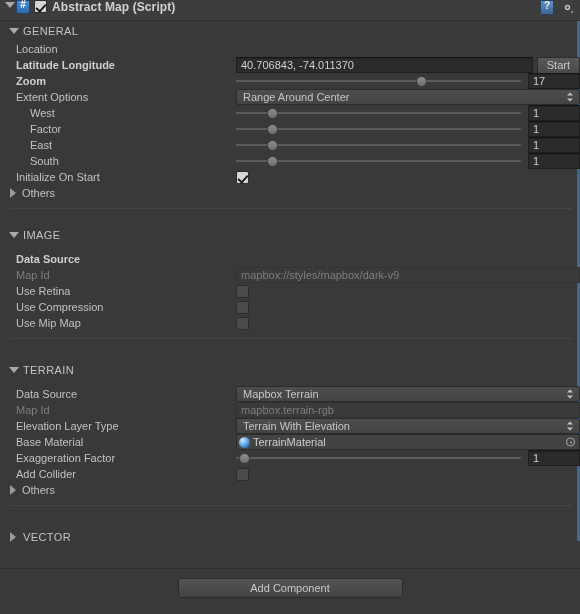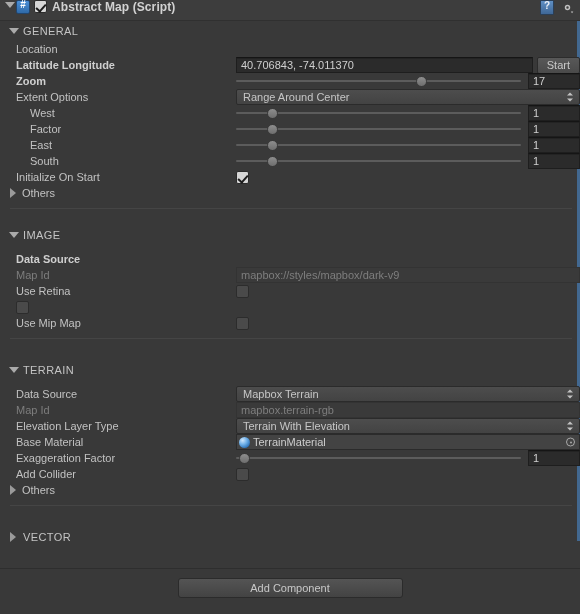--- a/index.html
+++ b/index.html
@@ -333,20 +333,21 @@
   </div>
 
   <div class="row">
     <div class="label">Use Retina</div>
     <div class="field cbrow">
         <div class="cb off"></div>
       </div>
   </div>
 
   <div class="row">
+    <div class="label">Use Compression</div>
     <div class="field cbrow">
         <div class="cb off"></div>
       </div>
   </div>
 
   <div class="row">
     <div class="label">Use Mip Map</div>
     <div class="field cbrow">
         <div class="cb off"></div>
       </div>

